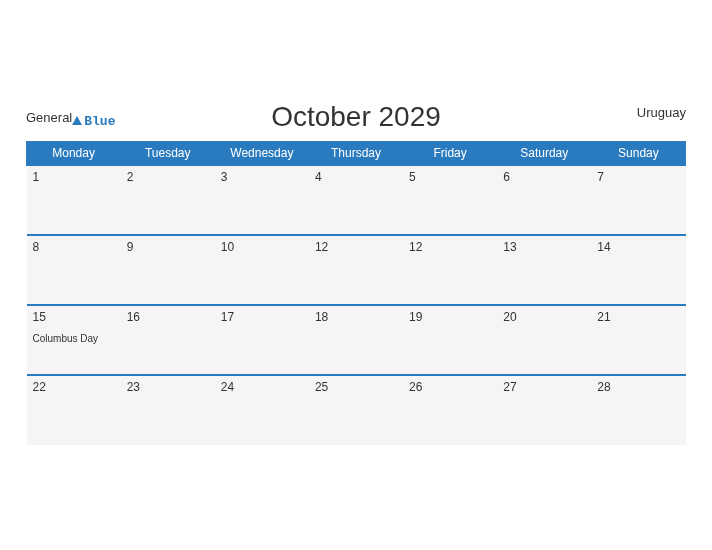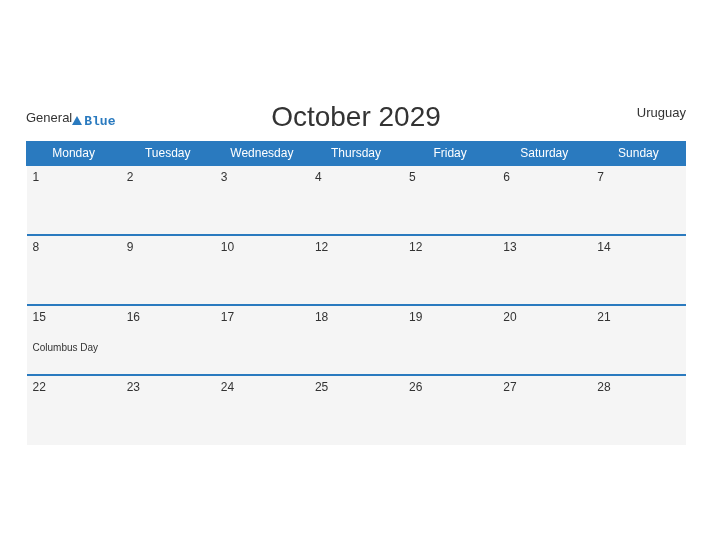--- a/index.html
+++ b/index.html
@@ -78,21 +78,21 @@
       color: #333;
     }
     .day-num {
       font-size: 12px;
       color: #333;
       display: block;
     }
     .day-event {
       font-size: 10px;
       color: #333;
-      margin-top: 18px;
+      margin-top: 9px;
       display: block;
     }
   </style>
 </head>
 <body>
 
 <div class="calendar-container">
   <div class="header">
     <div class="logo">
       <span class="logo-general">General</span>

